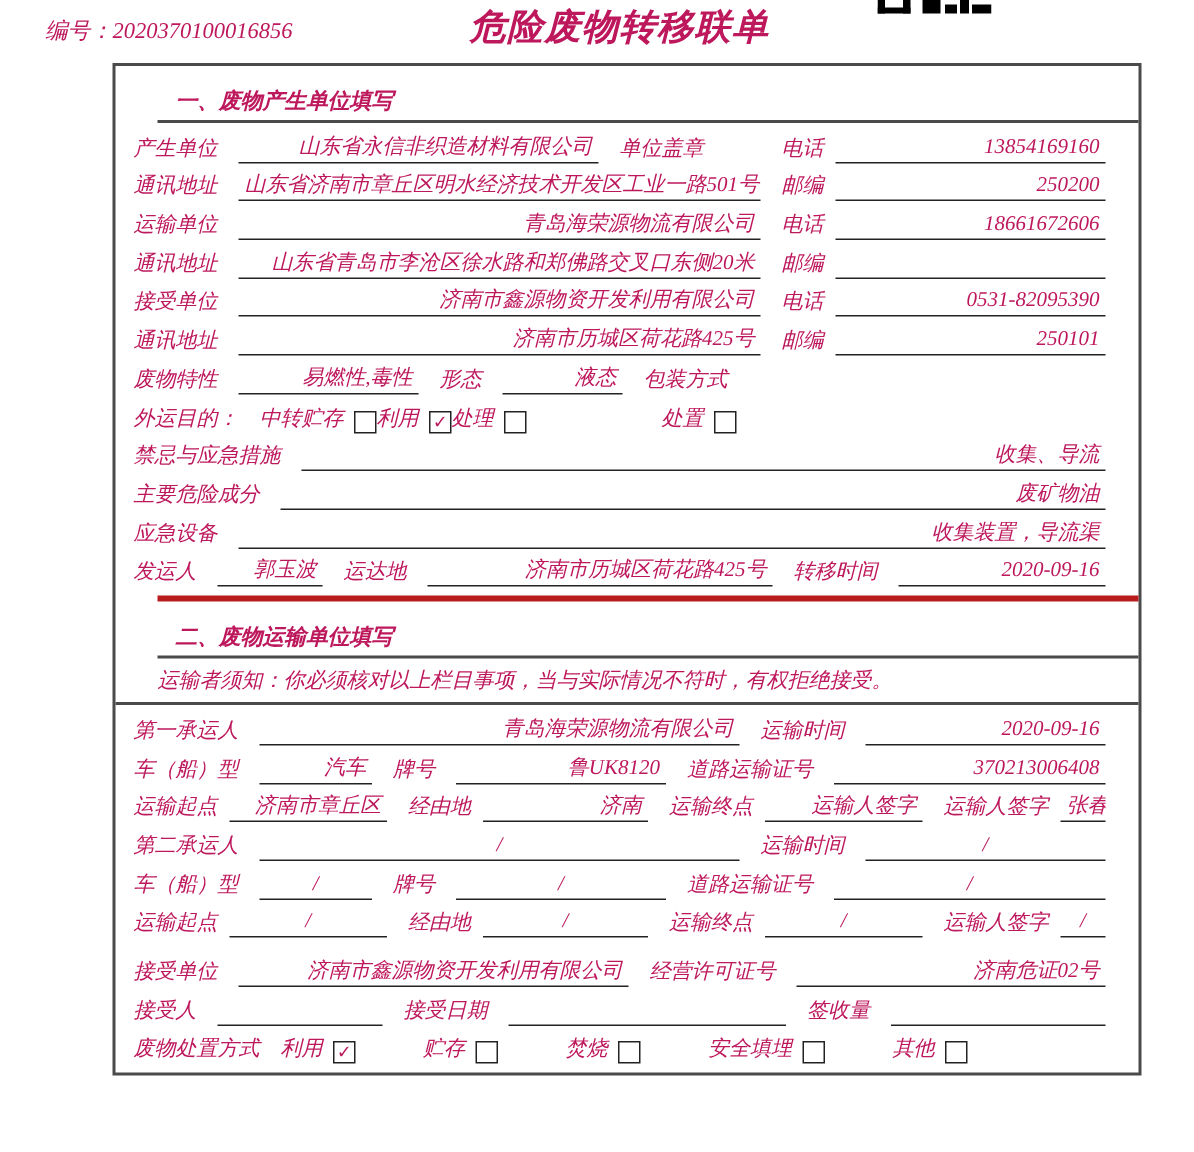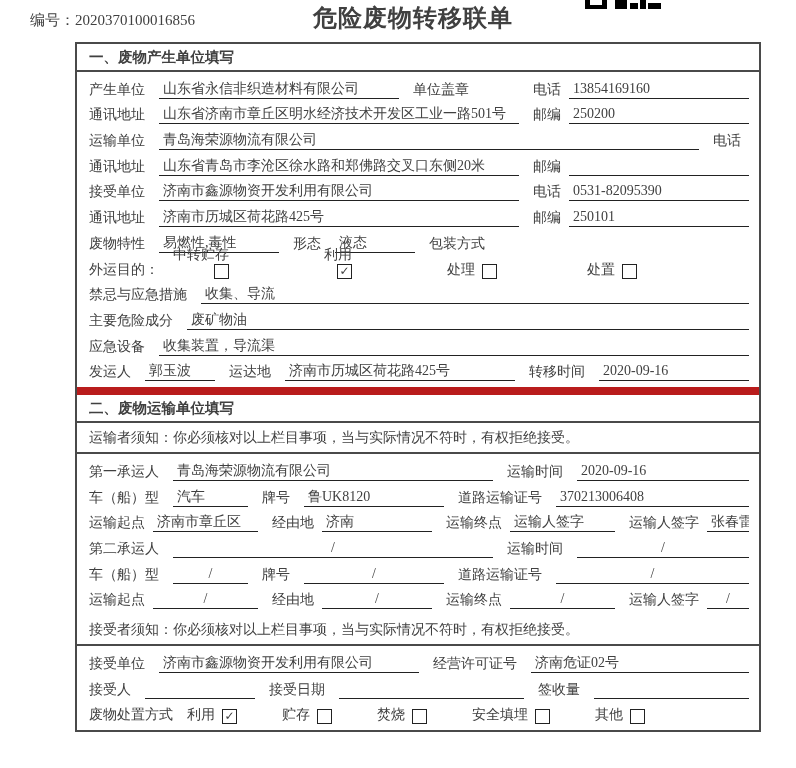--- a/index.html
+++ b/index.html
@@ -1,47 +1,47 @@
 <!DOCTYPE html>
 <html><head>
 <meta charset="utf-8">
 <style>
   html,body{margin:0;padding:0;background:#fff;}
   .page{position:relative;width:796px;height:768px;background:#ffffff;
-        font-family:"Liberation Serif","DejaVu Serif",serif;color:#404040;overflow:hidden;}
+        font-family:"Liberation Serif","DejaVu Serif",serif;color:#be185d;overflow:hidden;font-style:italic;}
   .topbar{position:relative;height:42px;}
   .serial{position:absolute;left:30px;top:11px;font-size:15px;white-space:nowrap;}
   .doc-title{position:absolute;left:93px;width:640px;top:2px;text-align:center;
              font-size:24px;font-weight:bold;letter-spacing:1px;}
   .qr{position:absolute;left:585px;top:0;}
   .form{margin-left:75px;width:686px;border:2px solid #4a4a4a;box-sizing:border-box;background:#fff;}
-  .sec-header{font-weight:bold;font-size:14.5px;padding:4px 10px 3px 12px;
-              border-bottom:2px solid #4a4a4a;}
-  .sec-header.mid{border-top:8px solid #b91c1c;}
-  .notice{font-size:14px;padding:6px 10px 5px 12px;border-bottom:2px solid #4a4a4a;}
-  .sec-body{padding:2px 0 5px 0;}
+  .sec-header{font-weight:bold;font-size:14.5px;padding:14px 10px 3px 12px;
+              border-bottom:2px solid #4a4a4a;margin-left:28px;}
+  .sec-header.mid{border-top:4px solid #b91c1c;}
+  .notice{font-size:14px;padding:6px 10px 5px 28px;border-bottom:2px solid #4a4a4a;}
+  .sec-body{padding:2px 12px 5px 0;}
   .row{display:flex;align-items:flex-end;height:24.7px;padding:0 10px 1px 12px;
        font-size:14px;line-height:18px;}
   .lbl{white-space:nowrap;margin-right:14px;}
   .lbl.tight{margin-right:8px;}
   .lbl.gap{margin-left:14px;}
   .ul{border-bottom:1px solid #222;padding:0 4px;white-space:nowrap;overflow:hidden;
-      box-sizing:border-box;min-height:18px;}
+      box-sizing:border-box;min-height:18px;text-align:right;}
   .ul.grow{flex:1;}
   .ul.center{text-align:center;}
   .spacer{flex:1;}
   .w70{width:70px}.w75{width:75px}.w80{width:80px}.w105{width:105px}.w110{width:110px}
   .w120{width:120px}.w140{width:140px}.w150{width:150px}.w165{width:165px}.w180{width:180px}
   .w185{width:185px}.w230{width:230px}.w240{width:240px}.w260{width:260px}
   .w320{width:320px}
   .opt{white-space:nowrap;display:flex;align-items:flex-end;}
   .opt .cb{display:inline-block;width:13px;height:13px;border:1px solid #222;margin-left:7px;
            line-height:13px;text-align:center;font-size:12px;font-weight:bold;
            font-family:"DejaVu Sans",sans-serif;}
-  .opt.mr95{margin-right:95px;flex-direction:column;} .opt.mr90{margin-right:90px;} .opt.mr45{margin-right:45px;}
+  .opt.mr95{} .opt.mr90{margin-right:90px;} .opt.mr45{margin-right:45px;}
 </style>
 </head>
 <body>
 
 <div class="page">
 
   <div class="topbar">
     <div class="serial"><span>编号：</span><span>2020370100016856</span></div>
     <div class="doc-title">危险废物转移联单</div>
     <svg class="qr" width="76" height="10" viewBox="0 0 76 10">
@@ -73,20 +73,21 @@
         <span class="lbl">通讯地址</span>
         <span class="ul grow">山东省济南市章丘区明水经济技术开发区工业一路501号</span>
         <span class="lbl tight gap">邮编</span>
         <span class="ul w180">250200</span>
       </div>
 
       <div class="row">
         <span class="lbl">运输单位</span>
         <span class="ul grow">青岛海荣源物流有限公司</span>
         <span class="lbl tight gap">电话</span>
+        <span class="ul w180">18661672606</span>
       </div>
 
       <div class="row">
         <span class="lbl">通讯地址</span>
         <span class="ul grow">山东省青岛市李沧区徐水路和郑佛路交叉口东侧20米</span>
         <span class="lbl tight gap">邮编</span>
         <span class="ul w180"></span>
       </div>
 
       <div class="row">
@@ -209,21 +210,20 @@
         <span class="ul w105 center">/</span>
         <span class="lbl tight gap">经由地</span>
         <span class="ul w110 center">/</span>
         <span class="lbl tight gap">运输终点</span>
         <span class="ul w105 center">/</span>
         <span class="lbl tight gap">运输人签字</span>
         <span class="ul grow center">/</span>
       </div>
     </div>
 
-    <div class="notice">接受者须知：你必须核对以上栏目事项，当与实际情况不符时，有权拒绝接受。</div>
     <div class="sec-body">
 
       <div class="row">
         <span class="lbl">接受单位</span>
         <span class="ul w260">济南市鑫源物资开发利用有限公司</span>
         <span class="lbl gap">经营许可证号</span>
         <span class="ul grow">济南危证02号</span>
       </div>
 
       <div class="row">

